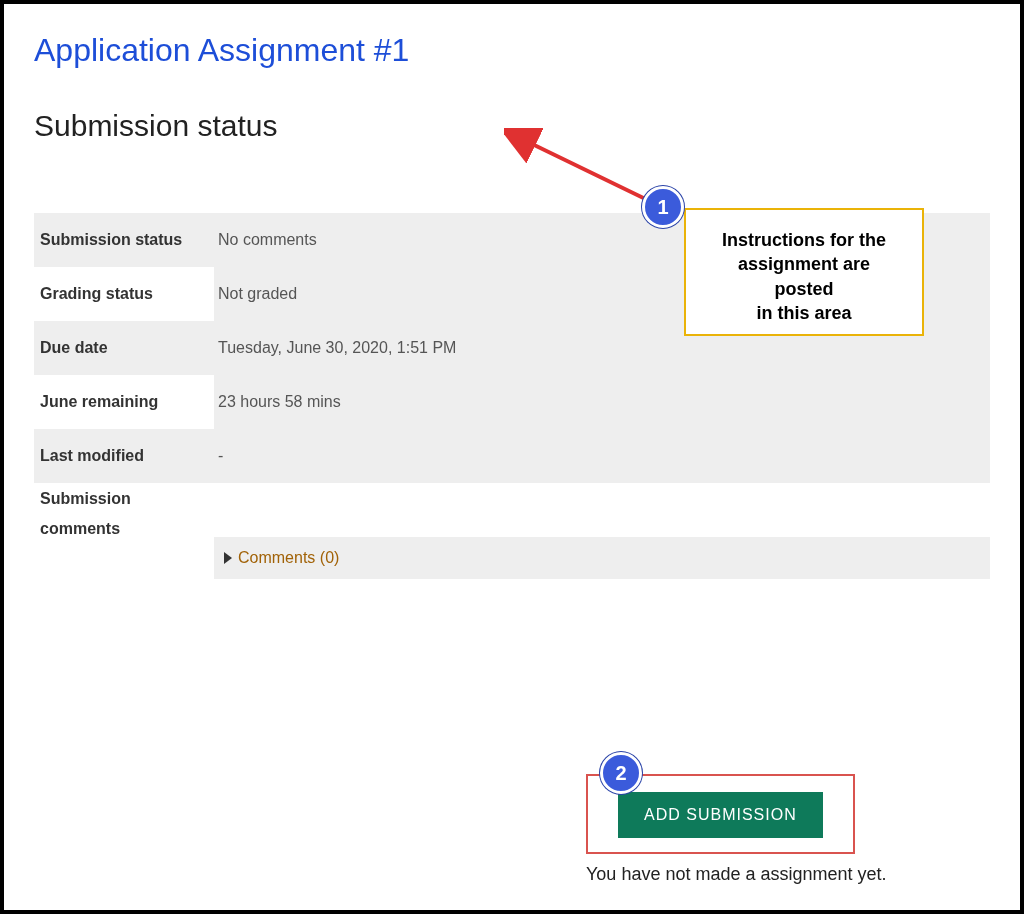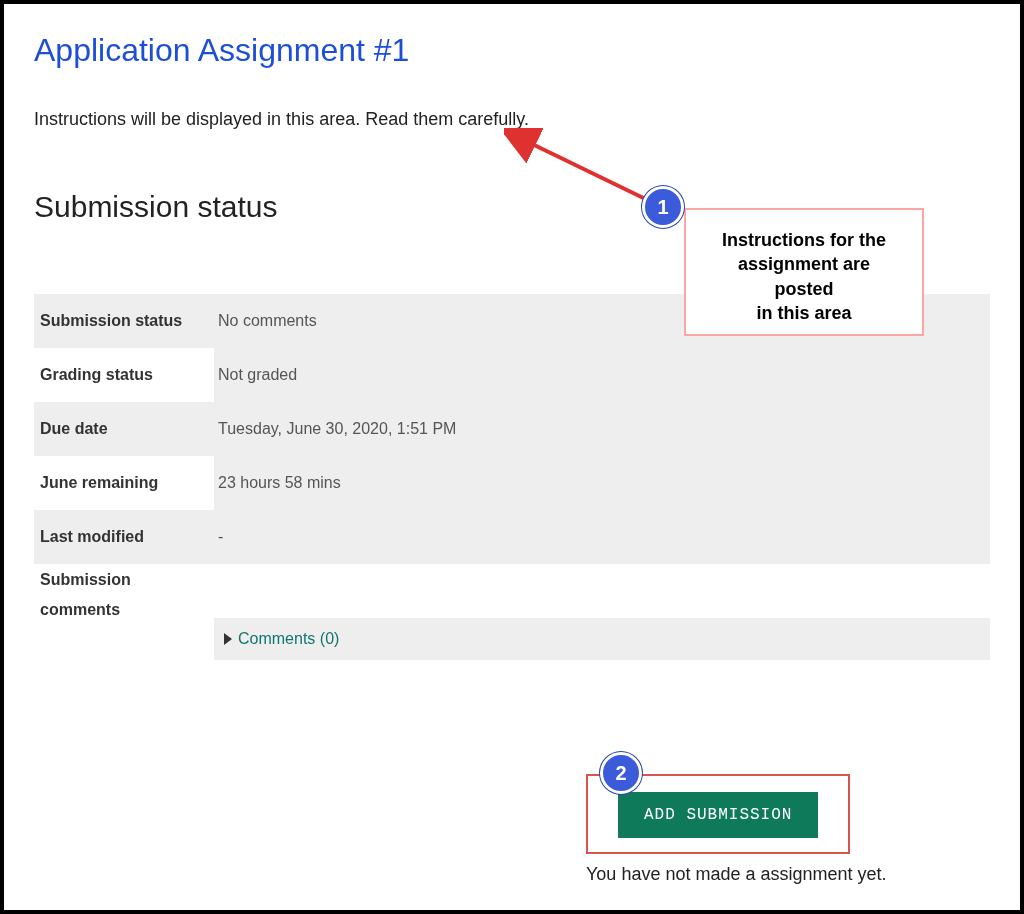--- a/index.html
+++ b/index.html
@@ -13,40 +13,39 @@
     .status-table tr { height: 54px; }
     .status-table td { vertical-align: middle; font-size: 16px; color: #333; }
     .status-table .label-cell { width: 180px; padding-left: 6px; font-weight: 700; color: #333; }
     .status-table .value-cell { padding-left: 4px; color: #555; }
     .row-gray .label-cell, .row-gray .value-cell { background: #eee; }
     .row-grading .label-cell { background: #fff; }
     .row-grading .value-cell { background: #eee; }
     .row-comments .label-cell { background: #fff; vertical-align: top; padding-top: 1px; line-height: 1.9; }
     .row-comments .value-cell { background: #fff; padding: 0; vertical-align: bottom; }
     .row-comments td { height: 96px; }
-    .comments-bar { background: #eee; padding: 12px 10px; display: flex; align-items: center; gap: 6px; font-size: 16px; color: #0f766e; }
+    .comments-bar { background: #eee; padding: 12px 10px; display: flex; align-items: center; gap: 6px; font-size: 16px; color: #a16207; }
     .chevron-icon { display: inline-block; width: 0; height: 0; border-top: 6px solid transparent; border-bottom: 6px solid transparent; border-left: 8px solid #333; }
     .submit-area { position: absolute; left: 582px; top: 770px; width: 400px; }
     .submit-box { border: 2px solid #d9534f; padding: 16px 30px 14px 30px; display: inline-block; }
-    .add-btn { background: #0e7a5a; color: #fff; border: none; padding: 14px 26px; font-size: 16px; letter-spacing: 1px; font-weight: 500; cursor: pointer; font-family: Liberation Mono, monospace; }
+    .add-btn { background: #0e7a5a; color: #fff; border: none; padding: 14px 26px; font-size: 16px; letter-spacing: 1px; font-weight: 500; cursor: pointer; }
     .not-submitted { font-size: 18px; color: #222; margin-top: 10px; text-align: left; }
-    .callout-box { position: absolute; border: 2px solid #fca5a5; background: #fff; padding: 18px 24px; text-align: center; font-size: 18px; font-weight: 700; color: #000; line-height: 1.35; }
+    .callout-box { position: absolute; border: 2px solid #eab308; background: #fff; padding: 18px 24px; text-align: center; font-size: 18px; font-weight: 700; color: #000; line-height: 1.35; }
     .callout1 { left: 680px; top: 204px; width: 240px; height: 128px; }
     .num-badge { position: absolute; width: 42px; height: 42px; border-radius: 50%; background: #3b5bdb; border: 3px solid #fff; box-shadow: 0 0 0 1px #2a43a8; color: #fff; display: flex; align-items: center; justify-content: center; font-size: 20px; font-weight: 700; z-index: 5; }
     .badge1 { left: 638px; top: 182px; }
     .badge2 { left: 596px; top: 748px; }
     .arrow-svg { position: absolute; left: 500px; top: 124px; width: 200px; height: 100px; pointer-events: none; }
   </style>
 </head>
 <body>
 
 <div class="frame">
   <div class="inner">
     <h1 class="page-title">Application Assignment #1</h1>
-    <p class="instructions-text">Instructions will be displayed in this area. Read them carefully.</p>
     <h2 class="section-title">Submission status</h2>
 
     <table class="status-table">
       <tbody>
           <tr class="row-gray">
         <td class="label-cell">Submission status</td>
         <td class="value-cell">No comments</td>
       </tr>
       <tr class="row-grading">
         <td class="label-cell">Grading status</td>

